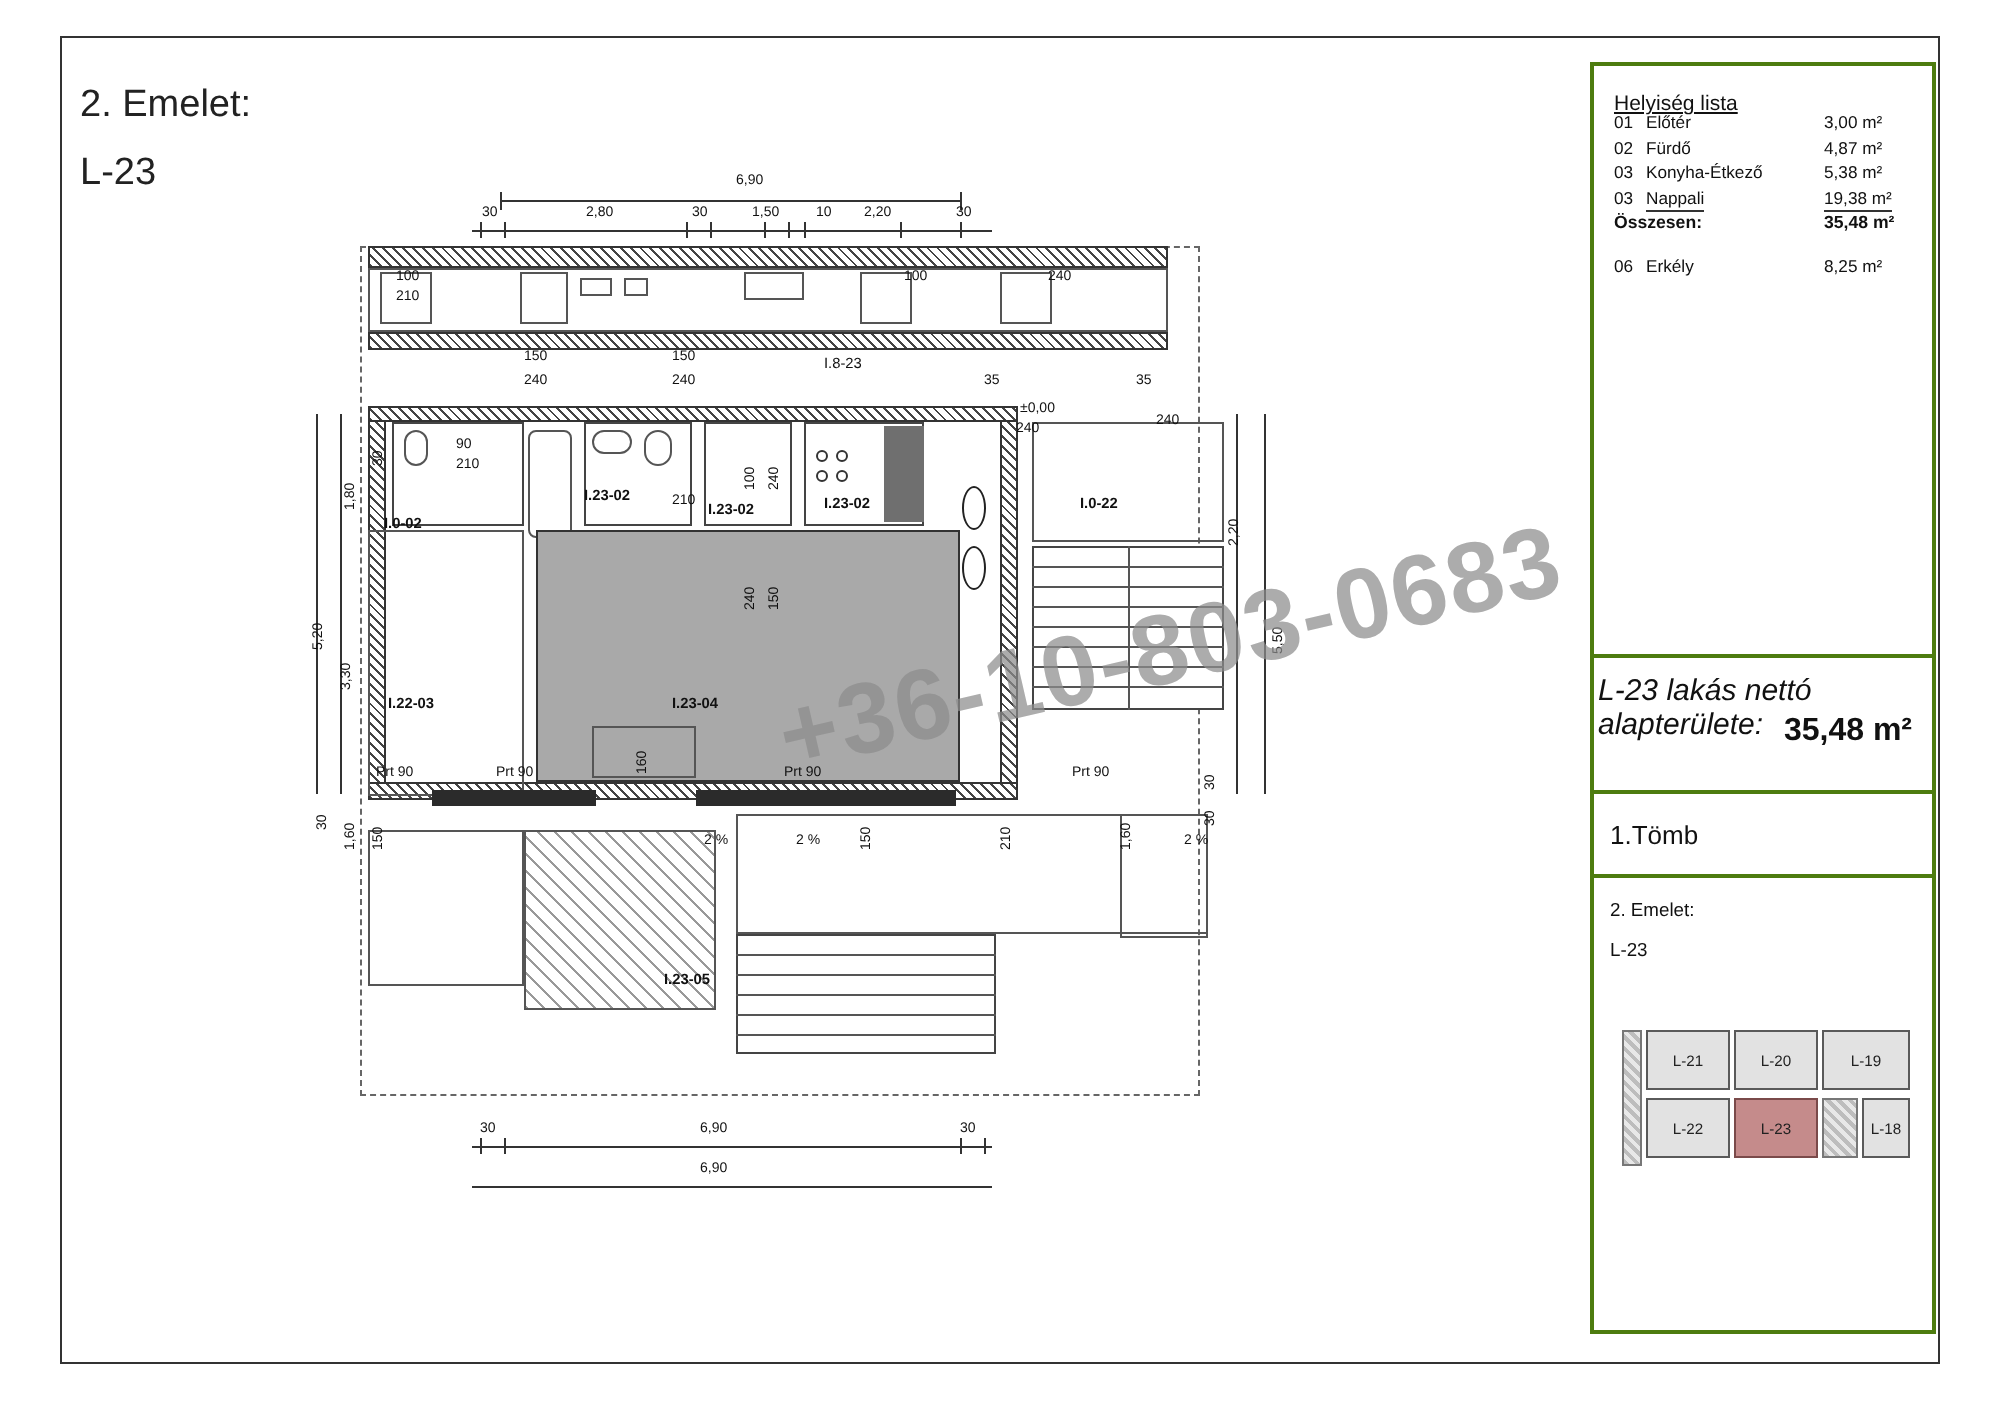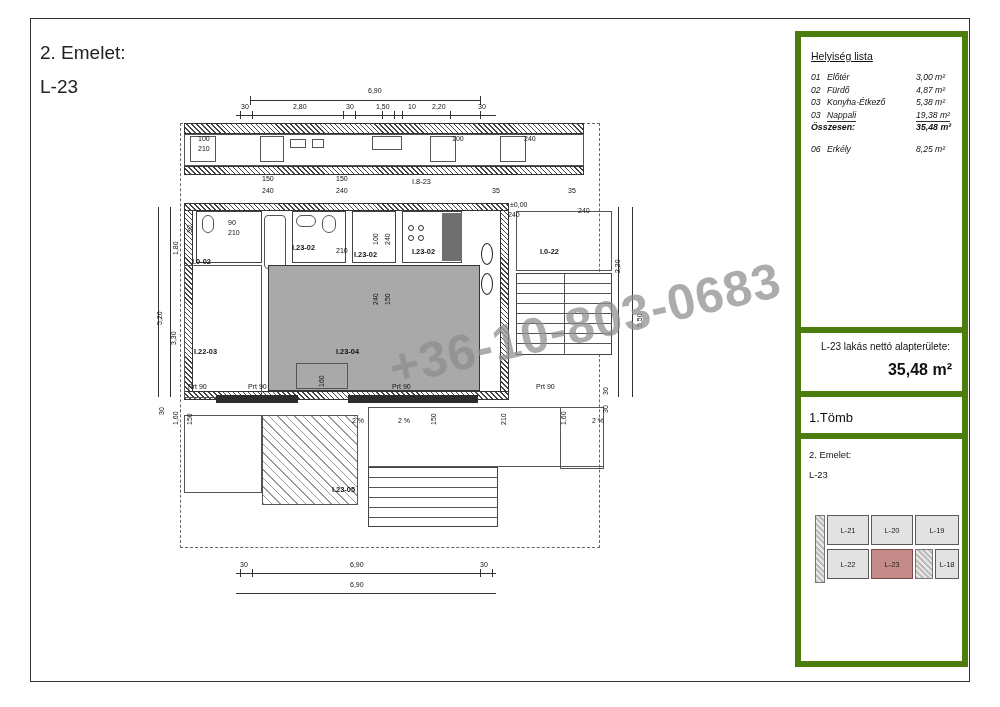--- a/index.html
+++ b/index.html
@@ -6,37 +6,37 @@
   body{width:1000px;height:707px;font-family:"Liberation Sans",sans-serif;color:#111;}
   #sheet{position:relative;width:1000px;height:707px;overflow:hidden;background:#fff;}
   .frame{position:absolute;left:30px;top:18px;width:938px;height:662px;border:1px solid #333;background:#fff;}
 
   
   .title1{position:absolute;left:40px;top:42px;font-size:19px;color:#222;}
   .title2{position:absolute;left:40px;top:76px;font-size:19px;color:#222;}
 
   
   .rightcol{position:absolute;left:795px;top:31px;width:173px;height:636px;}
-  .rbox{position:absolute;left:0;border:6px solid #4d7c0f;background:#fff;box-sizing:border-box;}
+  .rbox{position:absolute;left:0;border:2px solid #4d7c0f;background:#fff;box-sizing:border-box;}
   .rbox.b1{top:0;width:173px;height:296px;border-bottom:none;}
   .rbox.b2{top:296px;width:173px;height:70px;}
   .rbox.b3{top:366px;width:173px;height:42px;border-top:none;}
   .rbox.b4{top:408px;width:173px;height:228px;border-top:none;}
 
   .rl-title{position:absolute;left:10px;top:13px;font-size:10.5px;text-decoration:underline;}
-  .rlist{position:absolute;left:10px;top:34px;width:155px;font-size:8.6px;line-height:12.6px;font-style:italic;}
+  .rlist{position:absolute;left:10px;top:22px;width:155px;font-size:8.6px;line-height:12.6px;}
   .rrow{position:relative;height:12.6px;white-space:nowrap;}
   .rrow .n{position:absolute;left:0;}
   .rrow .nm{position:absolute;left:16px;}
   .rrow .ar{position:absolute;left:105px;}
   .rrow.u .nm,.rrow.u .ar{border-bottom:1px solid #333;padding-bottom:0px;}
   .rrow.tot{font-weight:bold;font-size:8.8px;}
   .rrow.gap{height:9px;}
 
-  .netlbl{position:absolute;left:20px;top:8px;font-size:10px;}
+  .netlbl{position:absolute;left:2px;top:8px;font-size:15px;font-style:italic;}
   .netval{position:absolute;right:10px;top:28px;font-size:16px;font-weight:bold;}
   .tomb{position:absolute;left:8px;top:13px;font-size:13px;}
   .em1{position:absolute;left:8px;top:10px;font-size:9.4px;}
   .em2{position:absolute;left:8px;top:30px;font-size:9.4px;}
 
   
   .keyplan{position:absolute;left:14px;top:76px;width:145px;height:68px;}
   .kunit{position:absolute;border:1px solid #5a5a5a;background:#e2e2e2;box-sizing:border-box;font-size:7.6px;display:flex;align-items:center;justify-content:center;color:#222;}
   .kunit.hl{background:#c58b8b;border-color:#7a4a4a;}
   .kstrip{position:absolute;background:repeating-linear-gradient(45deg,#bdbdbd 0 2px,#e8e8e8 2px 4px);border:1px solid #777;box-sizing:border-box;}

